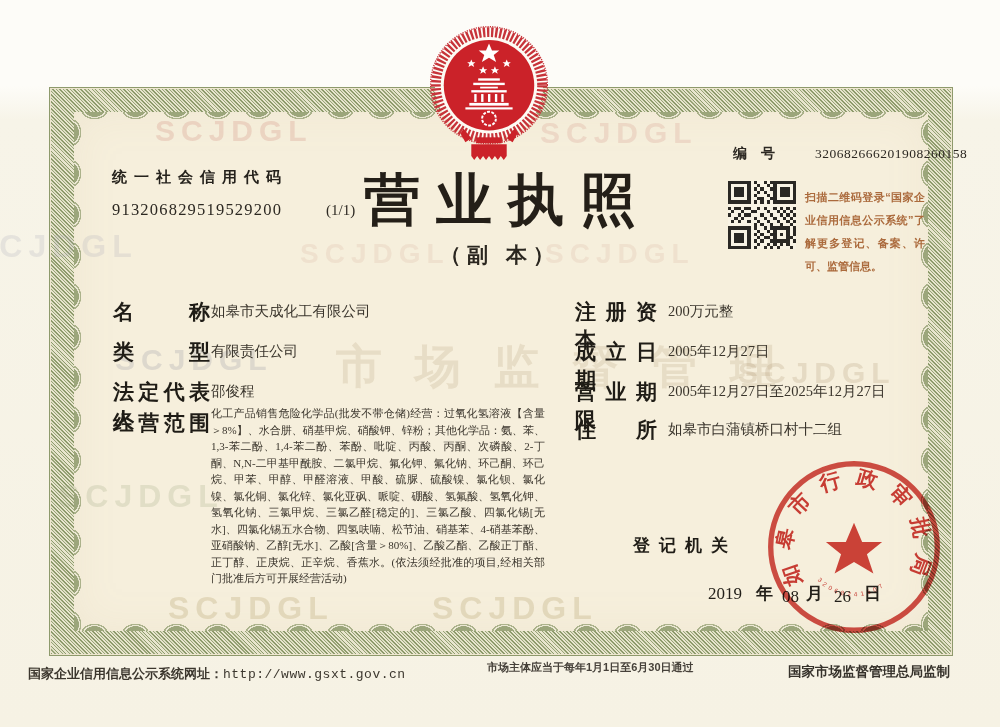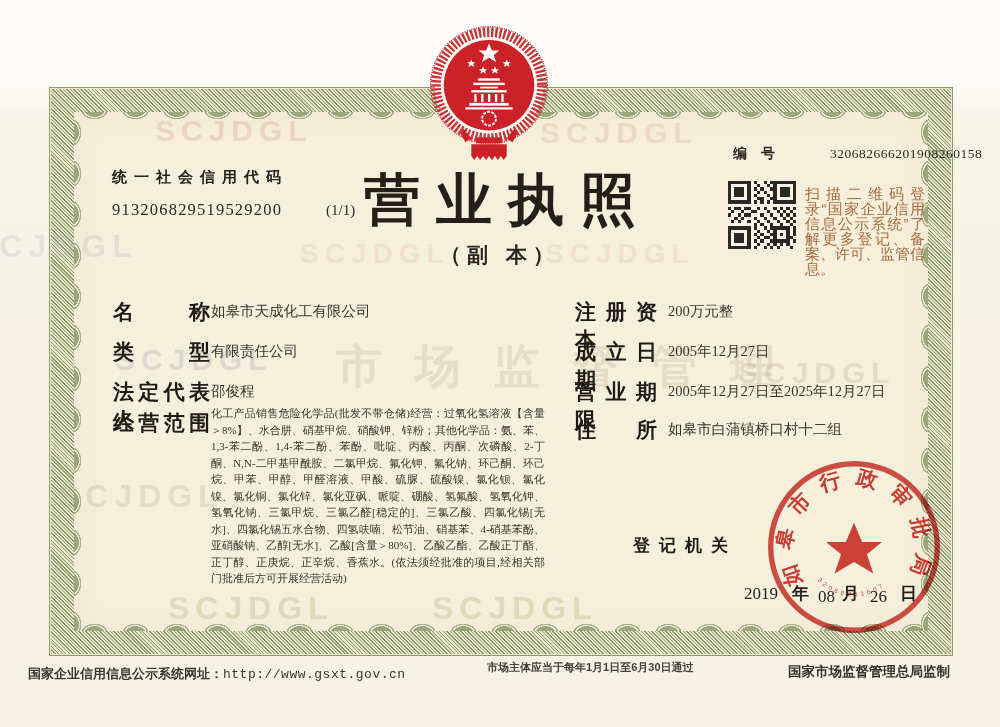--- a/index.html
+++ b/index.html
@@ -36,23 +36,23 @@
   
   .abs{ position:absolute; }
   .credit-label{ font-size:15px; font-weight:700; letter-spacing:7px; color:#25221c; }
   .credit-code{ font-family:"Liberation Serif","DejaVu Serif",serif; font-size:16.5px; letter-spacing:1.2px; color:#2c2822; }
   .page-note{ font-family:"Liberation Serif","DejaVu Serif",serif; font-size:15px; margin-left:44px; }
   .title{ left:300px; top:163px; width:400px; text-align:center; font-size:56px; font-weight:900;
           letter-spacing:16px; padding-left:16px; color:#241f18; }
   .subtitle{ left:300px; top:241px; width:400px; text-align:center; font-size:21px; font-weight:700;
           letter-spacing:6px; color:#2a261f; }
   .serial{ font-size:13.5px; color:#2c2822; white-space:nowrap; }
-  .serial b{ font-size:14px; letter-spacing:5px; margin-right:22px; }
+  .serial b{ font-size:14px; letter-spacing:5px; margin-right:7px; }
   .serial span{ font-family:"Liberation Serif","DejaVu Serif",serif; letter-spacing:.5px;margin-left:28px; }
-  .qr-caption{ width:120px; font-size:15px; line-height:15px; font-weight:400; color:#ab6a3c; text-align:justify; }
+  .qr-caption{ width:120px; font-size:11px; line-height:23px; font-weight:700; color:#ab6a3c; text-align:justify; }
   .row-label{ display:inline-block; font-size:21px; font-weight:700; color:#1f1c16;
       text-align:justify; text-align-last:justify; letter-spacing:0; }
   .row-label.w96{ width:97px; } .row-label.w80{ width:82px; }
   .row-value{ font-family:"Liberation Serif","DejaVu Serif",serif; font-size:14.5px; color:#3a352c; }
   .scope{ width:334px; font-family:"Liberation Serif","DejaVu Serif",serif; font-size:11px;
       line-height:16.5px; color:#3a352c; text-align:justify; }
   .registry{ font-size:17px; font-weight:700; letter-spacing:9px; color:#1f1c16; }
   .dateline{ display:flex; align-items:baseline; font-size:17px; font-weight:700; color:#221f19; }
   .dateline .num{ font-family:"Liberation Serif","DejaVu Serif",serif; font-weight:400; font-size:17px; }
   .dateline .stamp{ transform:translateY(3px); }
@@ -175,21 +175,21 @@
 <div class="abs row-value" style="left:668px;top:342px">2005年12月27日</div>
 
 <div class="abs" style="left:575px;top:378px"><span class="row-label w80">营业期限</span></div>
 <div class="abs row-value" style="left:668px;top:382px">2005年12月27日至2025年12月27日</div>
 
 <div class="abs" style="left:575px;top:416px"><span class="row-label w80">住所</span></div>
 <div class="abs row-value" style="left:668px;top:420px">如皋市白蒲镇桥口村十二组</div>
 
 <div class="abs registry" style="left:633px;top:534px">登记机关</div>
 
-<div class="abs dateline" style="left:744px;top:582px">
+<div class="abs dateline" style="left:708px;top:582px">
   <span class="num">2019</span>
   <span style="margin-left:14px">年</span>
   <span class="num stamp" style="margin-left:9px">08</span>
   <span style="margin-left:7px">月</span>
   <span class="num stamp" style="margin-left:11px">26</span>
   <span style="margin-left:13px">日</span>
 </div>
 
 <svg class="abs seal-svg" style="left:762px;top:455px" width="184" height="184" viewBox="0 0 190 190">
   <defs>

